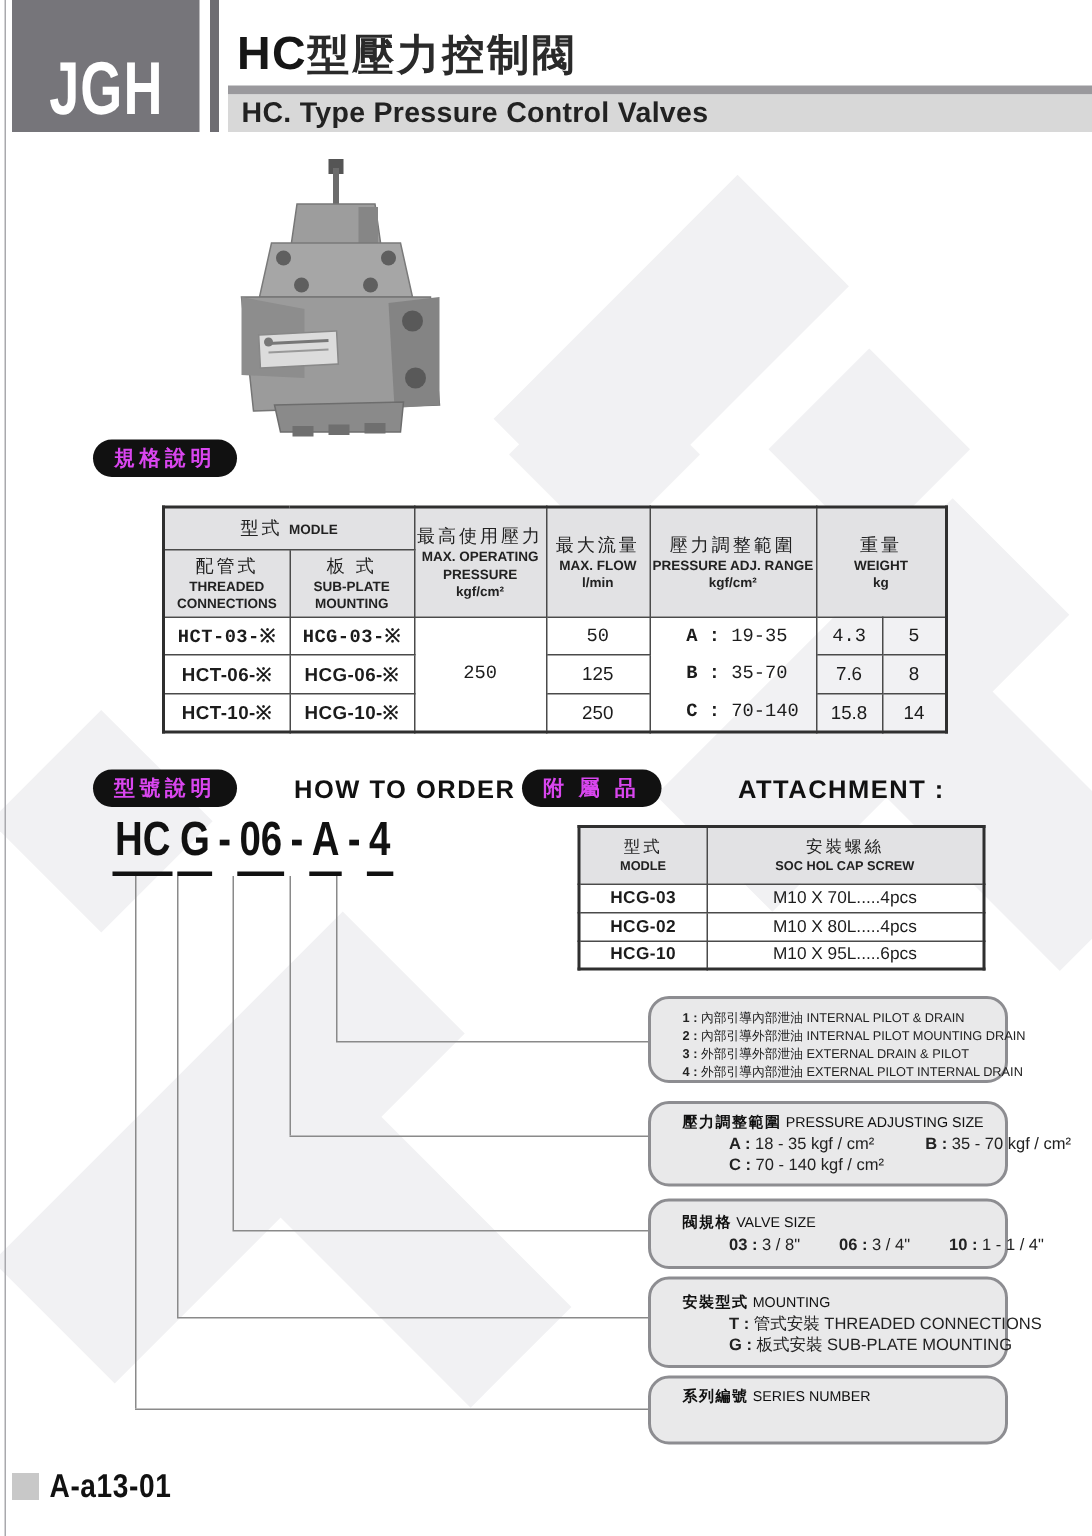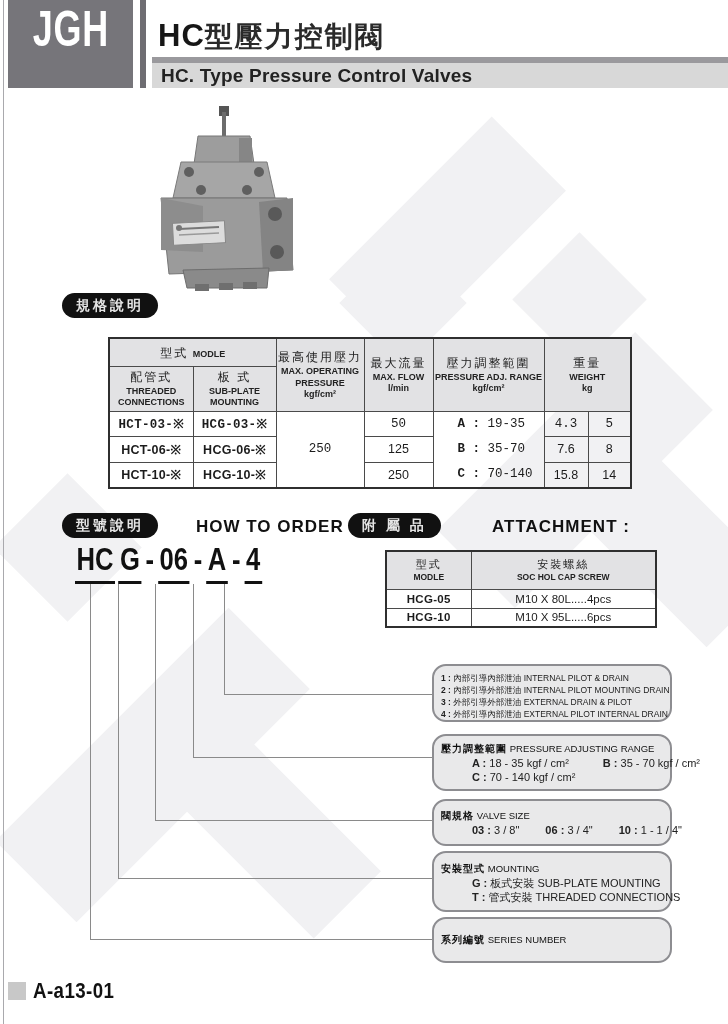--- a/index.html
+++ b/index.html
@@ -9,33 +9,33 @@
     font-family:"Liberation Sans", sans-serif; color:#1c1c1c; overflow:hidden;
   }
   .abs { position:absolute; }
   .z { z-index:1; }
   
   .wm { position:absolute; background:#f1f1f3; z-index:0; }
   
   .page-rule { left:3px; top:0; width:1px; height:1024px; background:#a9a9ad; }
   
   .logo-box { left:8px; top:0; width:125px; height:88px; background:#76757a;
-    display:flex; align-items:flex-start; justify-content:center; }
+    display:flex; align-items:flex-end; justify-content:center; }
   .logo-text { color:#fff; font-weight:bold; font-size:50px; letter-spacing:1px;
     transform:scaleX(0.72); font-family:"Liberation Sans", sans-serif; }
   .sep-bar { left:140px; top:0; width:6px; height:88px; background:#6e6d72; }
   .title-line { left:158px; top:18px; white-space:nowrap; }
   .title-bold { font-size:31px; font-weight:bold; color:#161616; letter-spacing:1px; }
   .title-zh { font-size:28px; font-weight:600; color:#2a2a2a; letter-spacing:2px; }
   .gray-bar { left:152px; top:57px; width:576px; height:6px; background:#9a999d; }
   .sub-band { left:152px; top:63px; width:576px; height:25px; background:#d8d8d8;
     display:flex; align-items:center; }
   .sub-text { font-size:19px; font-weight:bold; color:#222; padding-left:9px; letter-spacing:0.2px; }
   
-  .pill { background:#111; color:#e5e5e5; border-radius:13px; height:25px;
+  .pill { background:#111; color:#d946ef; border-radius:13px; height:25px;
     display:flex; align-items:center; justify-content:center;
     font-weight:bold; font-size:14px; letter-spacing:3px; padding:0 14px; }
   .sec-label { font-size:17px; font-weight:bold; letter-spacing:1px; color:#111; }
   
   table { border-collapse:collapse; table-layout:fixed; }
   .spec { left:108px; top:337px; width:522px;border-radius:24px; }
   .spec th, .spec td { border:1px solid #4a4a4a; text-align:center; vertical-align:middle; }
   .spec { border:2px solid #2f2f2f; }
   .spec th { background:#e2e2e4; font-weight:normal; }
   .zh-h { font-size:12px; letter-spacing:2px; color:#222; }
@@ -54,21 +54,21 @@
   
   .order-code { left:75px; top:541px; display:flex; align-items:baseline; gap:4px;
     font-size:32px; font-weight:bold; color:#111; transform:scaleX(0.8);
     transform-origin:left top; white-space:nowrap; }
   .seg { border-bottom:3px solid #111; padding:0 2px 3px 2px; }
   .dash { padding:0 1px; }
   
   .ln { position:absolute; background:#8a8a8a; z-index:1; }
   
   .callout { position:absolute; left:432px; width:240px; background:#e9e9ea;
-    border:2px solid #8d8d91; border-radius:14px; z-index:2; padding:6px 7px; }
+    border:2px solid #8d8d91; border-radius:14px; z-index:2; padding:6px 21px; }
   .co-line { font-size:8.5px; line-height:12px; color:#222; white-space:nowrap; }
   .co-num { font-weight:bold; }
   .co-title { font-size:10px; line-height:14px; color:#111; white-space:nowrap; }
   .co-title .tz { font-weight:bold; letter-spacing:1px; }
   .co-title .te { font-size:9.5px; font-weight:normal; }
   .co-item { font-size:11px; line-height:14px; color:#222; white-space:nowrap;margin-left:31px; }
   .co-key { font-weight:bold; }
   
   .foot-sq { left:8px; top:982px; width:18px; height:18px; background:#c8c8c8; }
   .foot-text { left:33px; top:978px; font-size:22px; font-weight:bold; color:#111;
@@ -254,54 +254,58 @@
       <th>
         <div class="zh-h">型式</div>
         <div class="en-h">MODLE</div>
       </th>
       <th>
         <div class="zh-h">安裝螺絲</div>
         <div class="en-h">SOC HOL CAP SCREW</div>
       </th>
     </tr>
     <tr>
-      <td class="model-cell">HCG-05</td>
+      <td class="model-cell">HCG-03</td>
+      <td>M10 X 70L.....4pcs</td>
+    </tr>
+    <tr>
+      <td class="model-cell">HCG-02</td>
       <td>M10 X 80L.....4pcs</td>
     </tr>
     <tr>
       <td class="model-cell">HCG-10</td>
       <td>M10 X 95L.....6pcs</td>
     </tr>
   </tbody>
     </table>
 
   <div class="callout" style="top:664px;height:58px;">
     <div class="co-line"><span class="co-num">1 :</span> <span>內部引導內部泄油</span>&nbsp;<span>INTERNAL PILOT &amp; DRAIN</span></div>
     <div class="co-line"><span class="co-num">2 :</span> <span>內部引導外部泄油</span>&nbsp;<span>INTERNAL PILOT MOUNTING DRAIN</span></div>
     <div class="co-line"><span class="co-num">3 :</span> <span>外部引導外部泄油</span>&nbsp;<span>EXTERNAL DRAIN &amp; PILOT</span></div>
     <div class="co-line"><span class="co-num">4 :</span> <span>外部引導內部泄油</span>&nbsp;<span>EXTERNAL PILOT INTERNAL DRAIN</span></div>
   </div>
 
   <div class="callout" style="top:734px;height:57px;">
-    <div class="co-title"><span class="tz">壓力調整範圍</span> <span class="te">PRESSURE ADJUSTING RANGE</span></div>
+    <div class="co-title"><span class="tz">壓力調整範圍</span> <span class="te">PRESSURE ADJUSTING SIZE</span></div>
     <div class="co-item"><span class="co-key">A :</span> <span>18 - 35  kgf / cm²</span><span style="display:inline-block;width:34px;"></span><span class="co-key">B :</span> <span>35 - 70  kgf / cm²</span></div>
     <div class="co-item"><span class="co-key">C :</span> <span>70 - 140  kgf / cm²</span></div>
   </div>
 
   <div class="callout" style="top:799px;height:47px;padding-top:8px;">
     <div class="co-title"><span class="tz">閥規格</span> <span class="te">VALVE SIZE</span></div>
     <div class="co-item"><span class="co-key">03 :</span> <span>3 / 8"</span><span style="display:inline-block;width:26px;"></span><span class="co-key">06 :</span> <span>3 / 4"</span><span style="display:inline-block;width:26px;"></span><span class="co-key">10 :</span> <span>1 - 1 / 4"</span></div>
   </div>
 
   <div class="callout" style="top:851px;height:61px;padding-top:9px;">
     <div class="co-title"><span class="tz">安裝型式</span> <span class="te">MOUNTING</span></div>
+    <div class="co-item"><span class="co-key">T :</span> <span>管式安裝</span>&nbsp;<span>THREADED CONNECTIONS</span></div>
     <div class="co-item"><span class="co-key">G :</span> <span>板式安裝</span>&nbsp;<span>SUB-PLATE MOUNTING</span></div>
-    <div class="co-item"><span class="co-key">T :</span> <span>管式安裝</span>&nbsp;<span>THREADED CONNECTIONS</span></div>
-  </div>
-
-  <div class="callout" style="top:917px;height:46px;display:flex;align-items:center;">
+  </div>
+
+  <div class="callout" style="top:917px;height:46px;display:flex;align-items:flex-start;">
     <div class="co-title"><span class="tz">系列編號</span>&nbsp;<span class="te">SERIES NUMBER</span></div>
   </div>
 
   <div class="abs z foot-sq"></div>
   <div class="abs z foot-text">A-a13-01</div>
 
 </div>
 
 </body></html>

